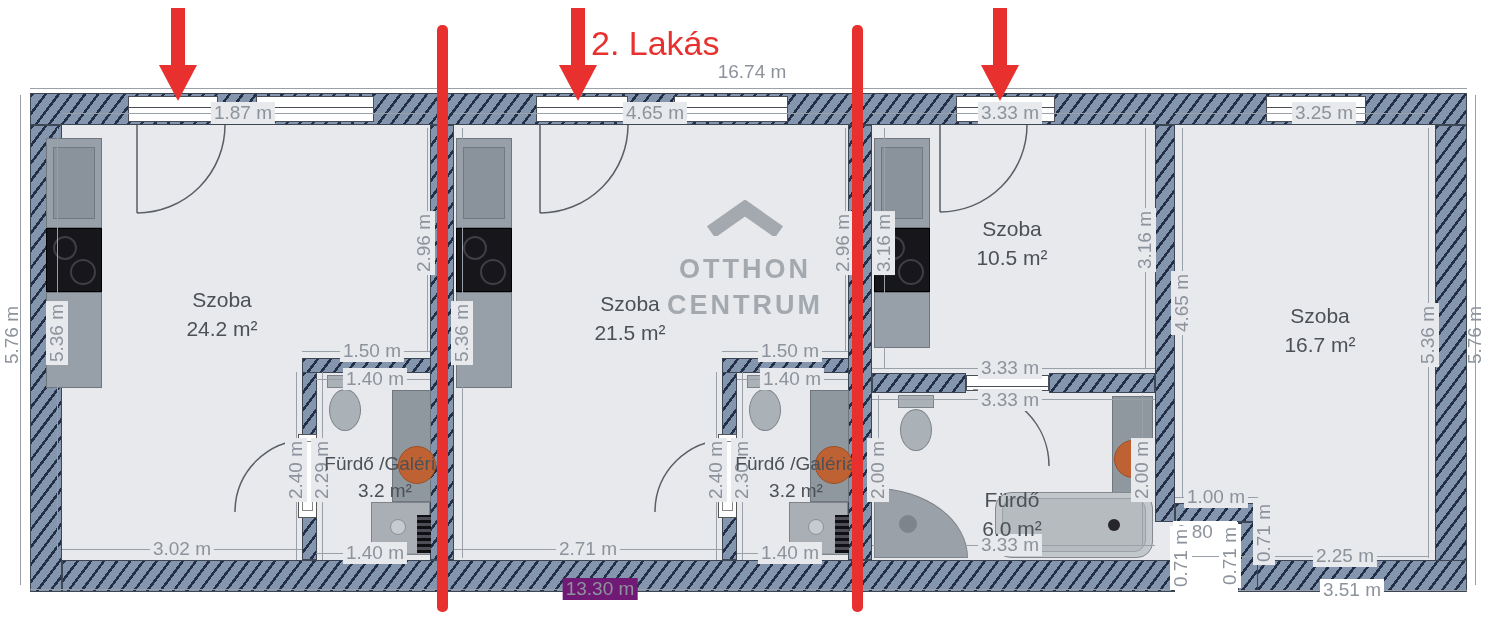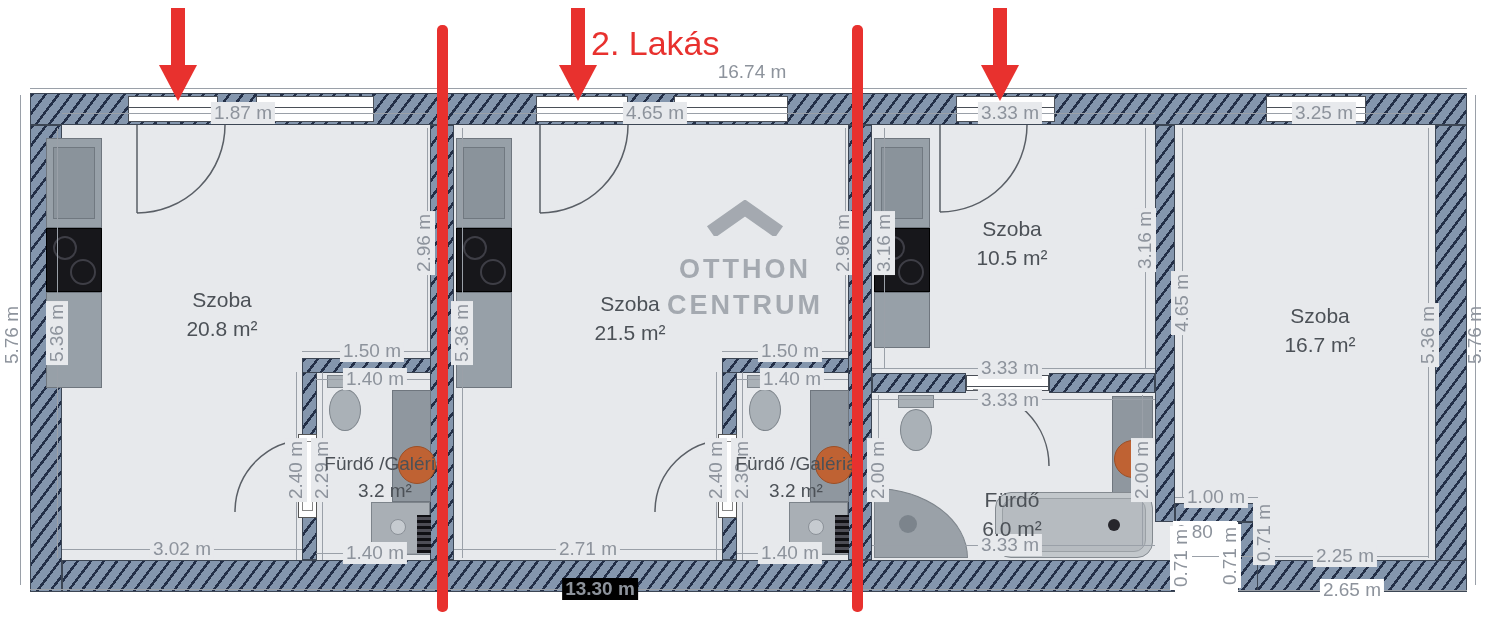--- a/index.html
+++ b/index.html
@@ -234,32 +234,32 @@
   <div class="dim v bgf" style="left:716px;top:470px;">2.40 m</div>
   <div class="dim v bgf" style="left:742px;top:470px;">2.30 m</div>
   <div class="dim bgf" style="left:790px;top:553px;">1.40 m</div>
   <div class="dim bgf" style="left:1010px;top:368px;">3.33 m</div>
   <div class="dim bgf" style="left:1010px;top:400px;">3.33 m</div>
   <div class="dim v bgf" style="left:878px;top:470px;">2.00 m</div>
   <div class="dim v bgf" style="left:1142px;top:470px;">2.00 m</div>
   <div class="dim bgf" style="left:1010px;top:545px;">3.33 m</div>
   <div class="dim bgf" style="left:182px;top:549px;">3.02 m</div>
   <div class="dim bgf" style="left:588px;top:549px;">2.71 m</div>
-  <div class="dim" style="left:600px;top:589px;background:#000000;font-weight:bold;">13.30 m</div>
+  <div class="dim" style="left:600px;top:589px;background:#701a75;">13.30 m</div>
   <div class="dim bgf" style="left:1216px;top:497px;">1.00 m</div>
   <div class="dim" style="left:1205px;top:532px;background:#fff;">0.80 m</div>
   <div class="dim v" style="left:1181px;top:558px;background:#fff;">0.71 m</div>
   <div class="dim v" style="left:1230px;top:556px;background:#fff;">0.71 m</div>
   <div class="dim v bgf" style="left:1264px;top:533px;">0.71 m</div>
   <div class="dim bgf" style="left:1345px;top:556px;">2.25 m</div>
-  <div class="dim" style="left:1352px;top:590px;background:#fff;">2.65 m</div>
+  <div class="dim" style="left:1352px;top:590px;background:#fff;">3.51 m</div>
 
   <div class="room-label" style="left:222px;top:314px;">
     <div>Szoba</div>
-    <div>20.8 m²</div>
+    <div>24.2 m²</div>
   </div>
   <div class="room-label" style="left:630px;top:318px;">
     <div>Szoba</div>
     <div>21.5 m²</div>
   </div>
   <div class="room-label" style="left:1012px;top:243px;">
     <div>Szoba</div>
     <div>10.5 m²</div>
   </div>
   <div class="room-label" style="left:1320px;top:330px;">

